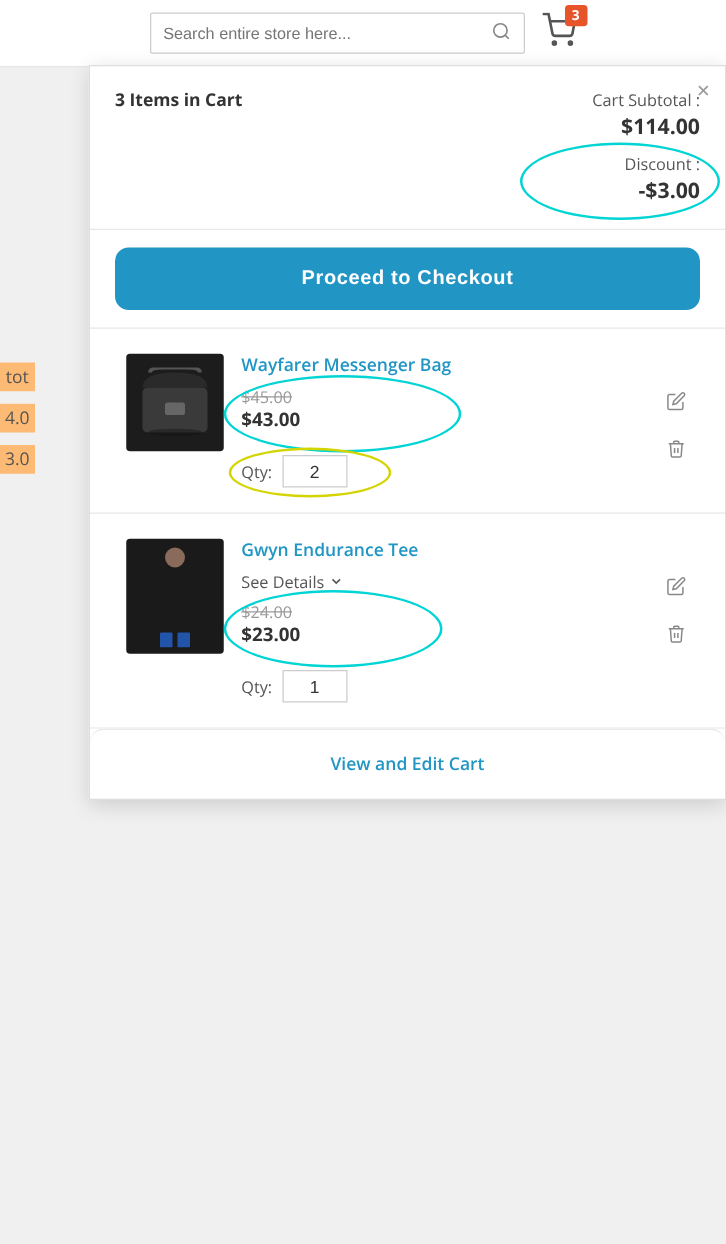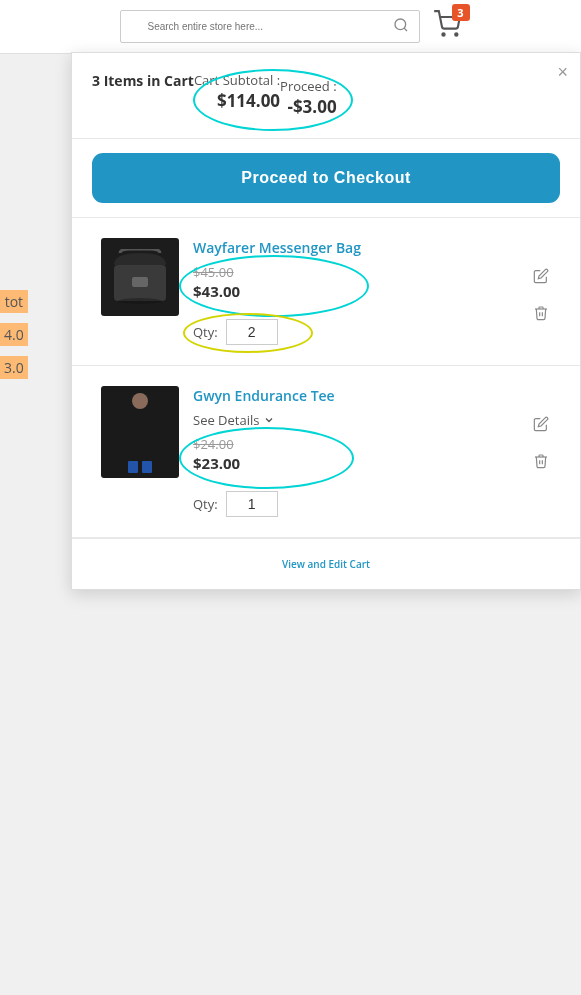--- a/index.html
+++ b/index.html
@@ -31,24 +31,23 @@
       border: 1px solid #ccc;
       border-radius: 2px;
       padding: 6px 10px;
       width: 300px;
       background: #fff;
     }
 
     .search-input {
       border: none;
       outline: none;
-      font-size: 10px;
+      font-size: 13px;
       color: #999;
       width: 100%;
-      margin-left: 17px;
     }
 
     .search-icon-btn {
       background: none;
       border: none;
       cursor: pointer;
       color: #666;
       font-size: 14px;
       padding: 0;
       margin-left: 6px;
@@ -114,21 +113,21 @@
       color: #999;
       cursor: pointer;
       line-height: 1;
     }
 
     
     .cart-header {
       padding: 18px 20px 14px;
       border-bottom: 1px solid #e8e8e8;
       display: flex;
-      flex-direction: row;
+      flex-direction: column;
     }
 
     .cart-header-top {
       display: flex;
       justify-content: space-between;
       align-items: flex-start;
       margin-bottom: 4px;
     }
 
     .items-in-cart {
@@ -322,25 +321,26 @@
       font-size: 16px;
       padding: 2px;
     }
 
     
     .view-cart-link {
       display: block;
       text-align: center;
       padding: 18px;
       color: #2196c4;
-      font-size: 10px;
+      font-size: 14px;
       font-weight: 600;
       text-decoration: none;
       border-top: 1px solid #e8e8e8;
       cursor: pointer;
+      border-radius: 11px;
     }
   </style>
 </head>
 <body>
 
 <div class="top-bar">
   <div class="search-wrapper">
     <input type="text" class="search-input" placeholder="Search entire store here..." style="">
     <button class="search-icon-btn">
       <svg width="16" height="16" viewBox="0 0 24 24" fill="none" stroke="#888" stroke-width="2">
@@ -373,21 +373,21 @@
     <div class="cart-header-top">
       <span class="items-in-cart">3 Items in Cart</span>
       <div class="subtotal-block">
         <div class="subtotal-label">Cart Subtotal :</div>
         <div class="subtotal-value">$114.00</div>
       </div>
     </div>
 
     <div class="discount-row">
       <div class="discount-block">
-        <div class="discount-label">Proceed :</div>
+        <div class="discount-label">Discount :</div>
         <div class="discount-value">-$3.00</div>
         <div class="discount-oval"></div>
       </div>
     </div>
 
   </div>
 
   <button class="checkout-btn">Proceed to Checkout</button>
 
   <div class="cart-items">

